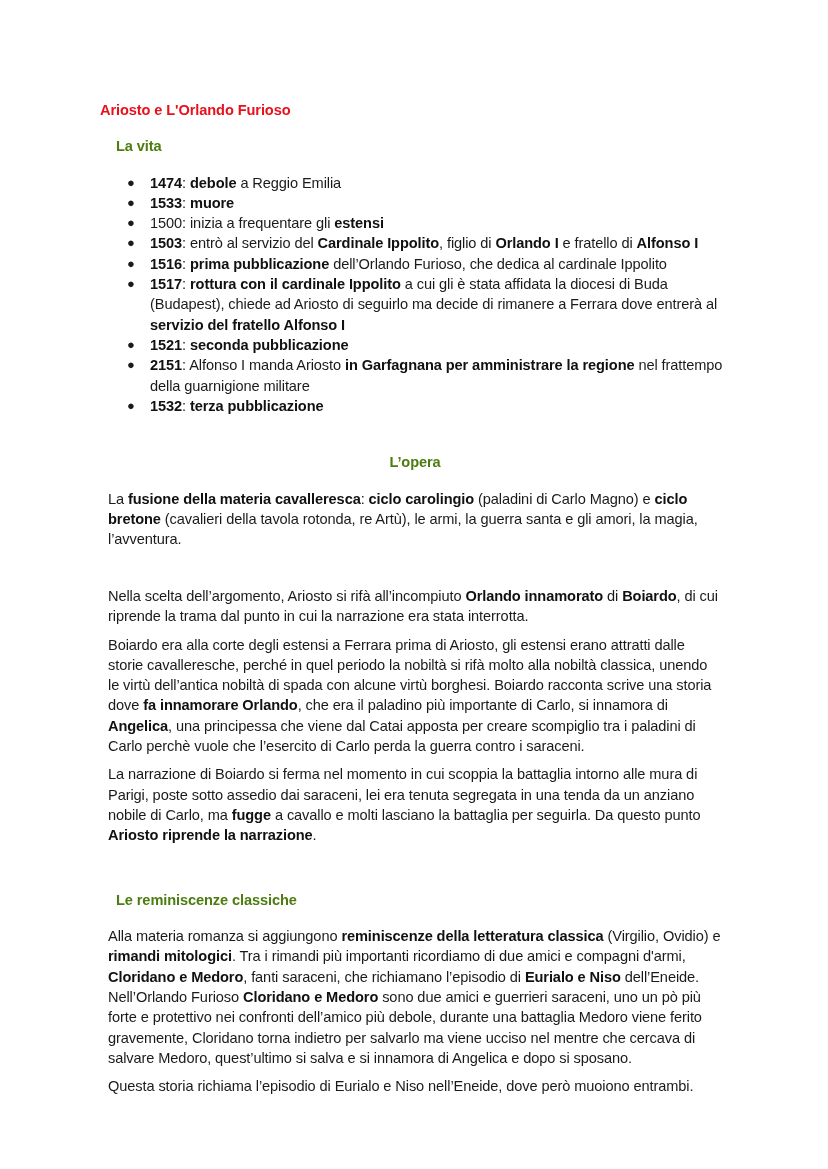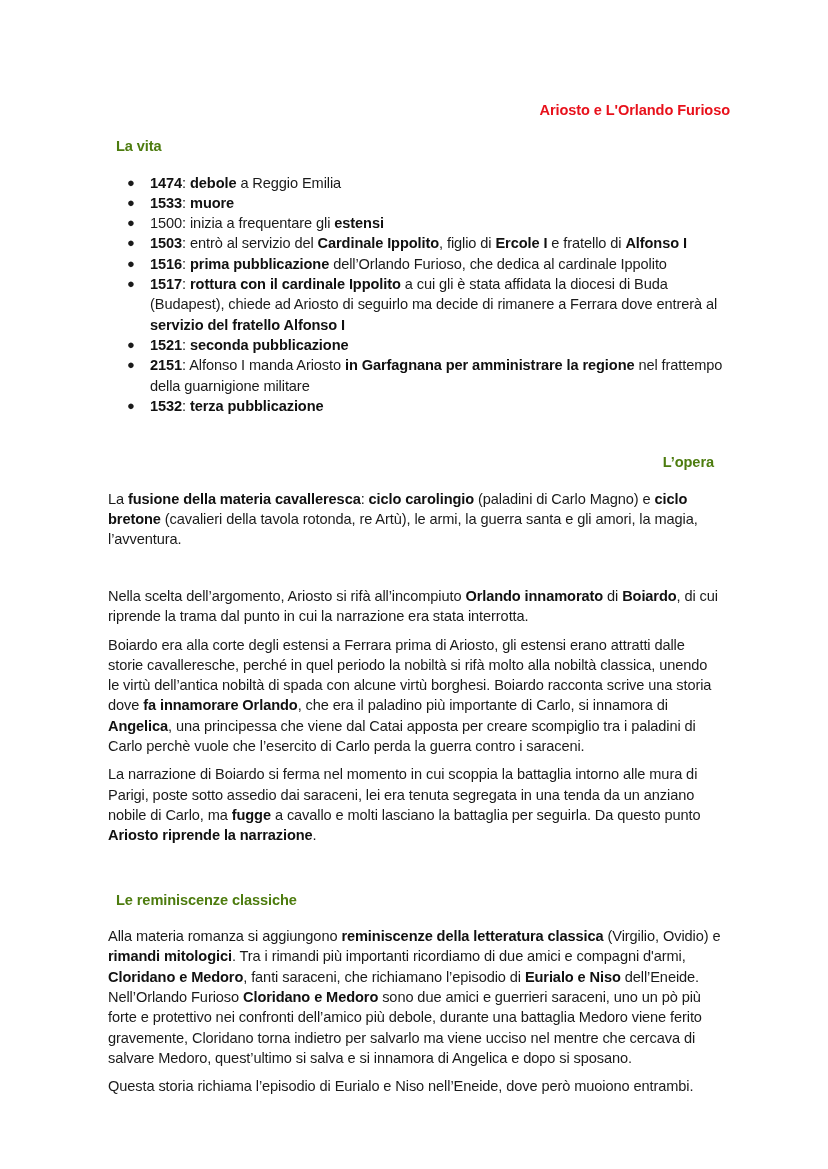--- a/index.html
+++ b/index.html
@@ -1,23 +1,23 @@
 <!DOCTYPE html>
 <html><head>
   <meta charset="utf-8">
   <style>
     html, body { margin: 0; padding: 0; background: #ffffff; }
     body { width: 828px; height: 1169px; position: relative; overflow: hidden;
            font-family: "Liberation Sans", sans-serif; color: #1a1a1a; }
     .page { position: absolute; left: 0; top: 0; width: 828px; height: 1169px; background: #fff; }
     .content { position: absolute; left: 100px; top: 100px; width: 630px;
                font-size: 14.6px; line-height: 20.3px; letter-spacing: -0.1px; }
-    .title { text-align: right; color: #e8111b; font-weight: bold; margin: 0; height: 20.3px; }
+    .title { text-align: left; color: #e8111b; font-weight: bold; margin: 0; height: 20.3px; }
     .h-red { color: #4d7c0f; font-weight: bold; margin: 16px; }
-    .h-center { text-align: right; }
+    .h-center { text-align: center; }
     ul.timeline { list-style: none; margin: 0; padding: 0; }
     ul.timeline li { position: relative; padding-left: 50px; margin: 0; }
     ul.timeline li .bullet { position: absolute; left: 25px; top: 0; width: 12px;
                              text-align: center; font-size: 13px; }
     p { margin: 8px; }
     .gap { height: 20.3px; }
     b { font-weight: bold; color: #111; }
   </style>
 </head>
 <body>
@@ -25,21 +25,21 @@
 <div class="page">
   <div class="content">
 
     <p class="title">Ariosto e L'Orlando Furioso</p>
 
     <p class="h-red">La vita</p>
     <ul class="timeline" id="vita-list">
         <li><span class="bullet">●</span><span><b>1474</b>: <b>debole</b> a Reggio Emilia</span></li>
         <li><span class="bullet">●</span><span><b>1533</b>: <b>muore</b></span></li>
         <li><span class="bullet">●</span><span>1500: inizia a frequentare gli <b>estensi</b></span></li>
-        <li><span class="bullet">●</span><span><b>1503</b>: entrò al servizio del <b>Cardinale Ippolito</b>, figlio di <b>Ercole I</b> e fratello di <b>Alfonso I</b></span></li>
+        <li><span class="bullet">●</span><span><b>1503</b>: entrò al servizio del <b>Cardinale Ippolito</b>, figlio di <b>Orlando I</b> e fratello di <b>Alfonso I</b></span></li>
         <li><span class="bullet">●</span><span><b>1516</b>: <b>prima pubblicazione</b> dell’Orlando Furioso, che dedica al cardinale Ippolito</span></li>
         <li><span class="bullet">●</span><span><b>1517</b>: <b>rottura con il cardinale Ippolito</b> a cui gli è stata affidata la diocesi di Buda (Budapest), chiede ad Ariosto di seguirlo ma decide di rimanere a Ferrara dove entrerà al <b>servizio del fratello Alfonso I</b></span></li>
         <li><span class="bullet">●</span><span><b>1521</b>: <b>seconda pubblicazione</b></span></li>
         <li><span class="bullet">●</span><span><b>2151</b>: Alfonso I manda Ariosto <b>in Garfagnana per amministrare la regione</b> nel frattempo della guarnigione militare</span></li>
         <li><span class="bullet">●</span><span><b>1532</b>: <b>terza pubblicazione</b></span></li>
       </ul>
 
     <div class="gap"></div>
 
     <p class="h-red h-center">L’opera</p>

